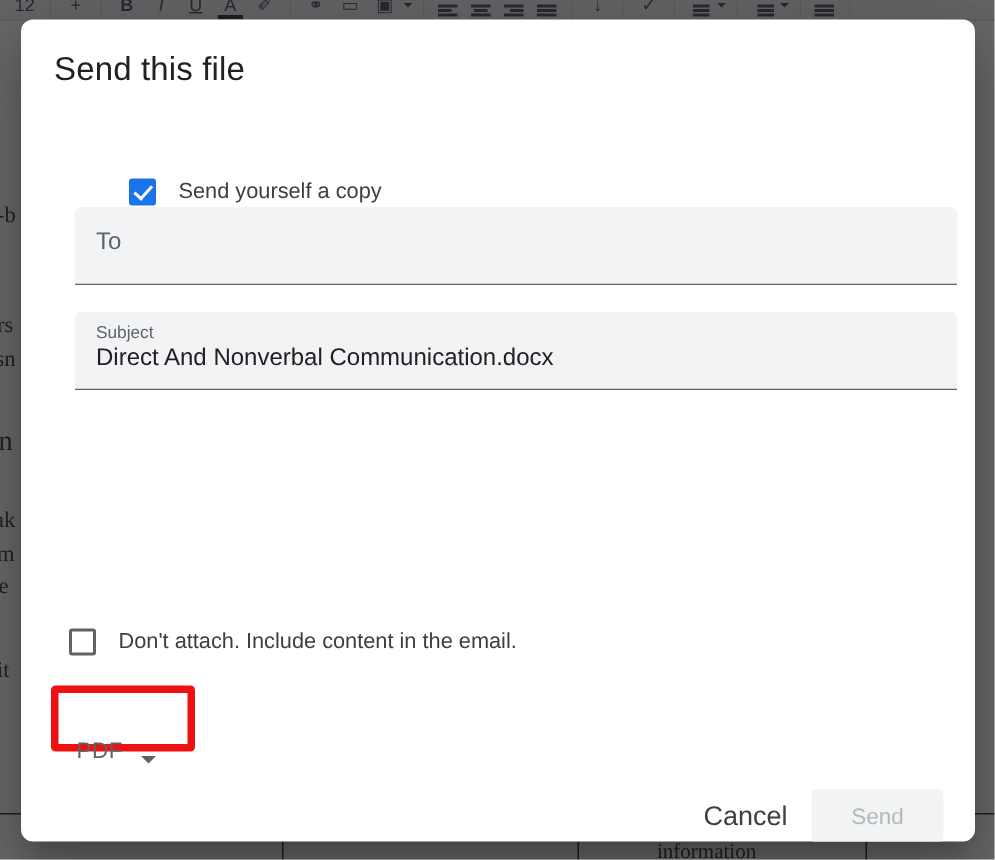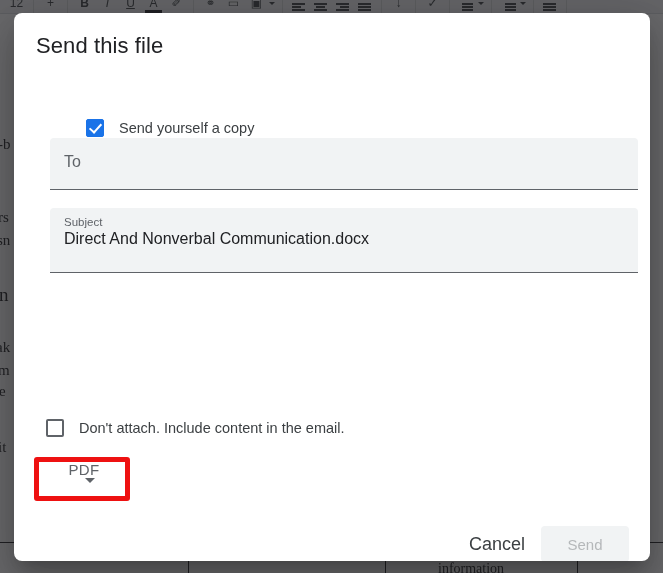--- a/index.html
+++ b/index.html
@@ -215,28 +215,27 @@
     top: 444px;
     width: 96px;
     height: 44px;
     border: 5px solid #ee1111;
     border-radius: 3px;
     box-sizing: border-box;
   }
   .pdf-select {
     position: absolute;
     left: 33px;
-    top: 448px;
+    top: 468px;
     width: 70px;
     height: 28px;
     display: flex;
-    align-items: center;
+    align-items: flex-end;
     padding-left: 4px;
     box-sizing: border-box;
-    flex-direction: column;
   }
   .pdf-text {
     font-size: 15px;
     color: #5f6368;
     letter-spacing: .3px;
   }
   .pdf-arrow {
     margin-left: 12px;
     width: 0; height: 0;
     border-left: 5px solid transparent;
@@ -410,21 +409,21 @@
 
   <div class="cb-row" style="left:40px; top:106px;margin-left:32px;">
     <div class="cb-box checked"></div>
     <div class="cb-label">Send yourself a copy</div>
   </div>
 
   <div class="field" style="top:125px; height:52px;">
     <div class="field-placeholder" style="top:15px;">To</div>
   </div>
 
-  <div class="field" style="top:195px; height:65px;">
+  <div class="field" style="top:195px; height:52px;">
     <div class="field-label">Subject</div>
     <div class="field-value" style="top:22px;">Direct And Nonverbal Communication.docx</div>
   </div>
 
 
   <div class="cb-row" style="left:32px; top:406px;">
     <div class="cb-box unchecked"></div>
     <div class="cb-label">Don't attach. Include content in the email.</div>
   </div>
 

